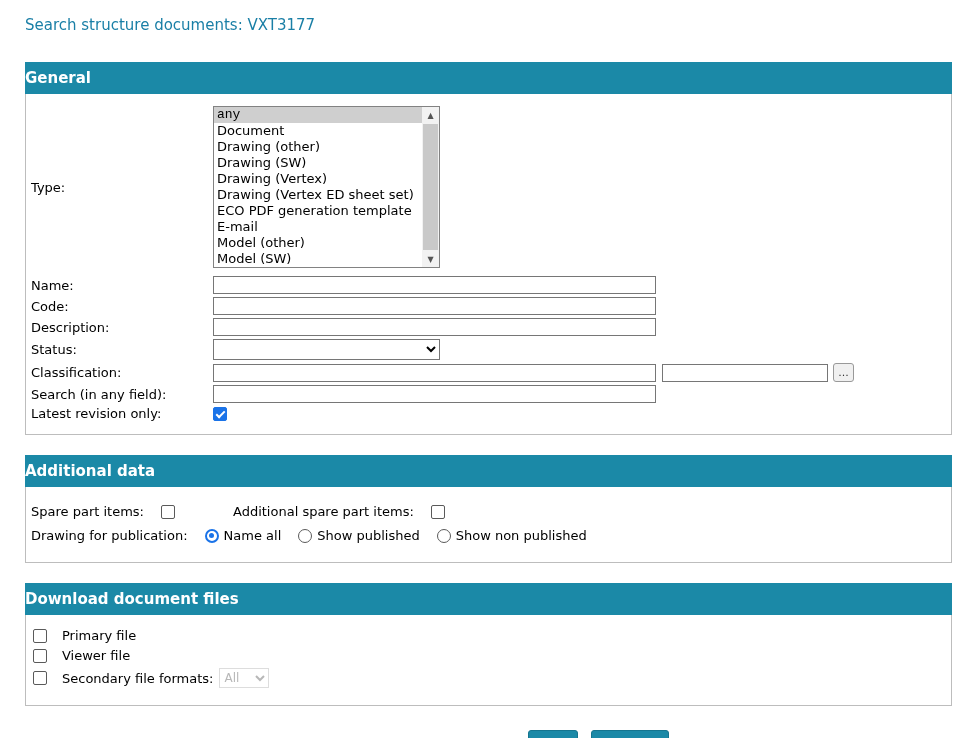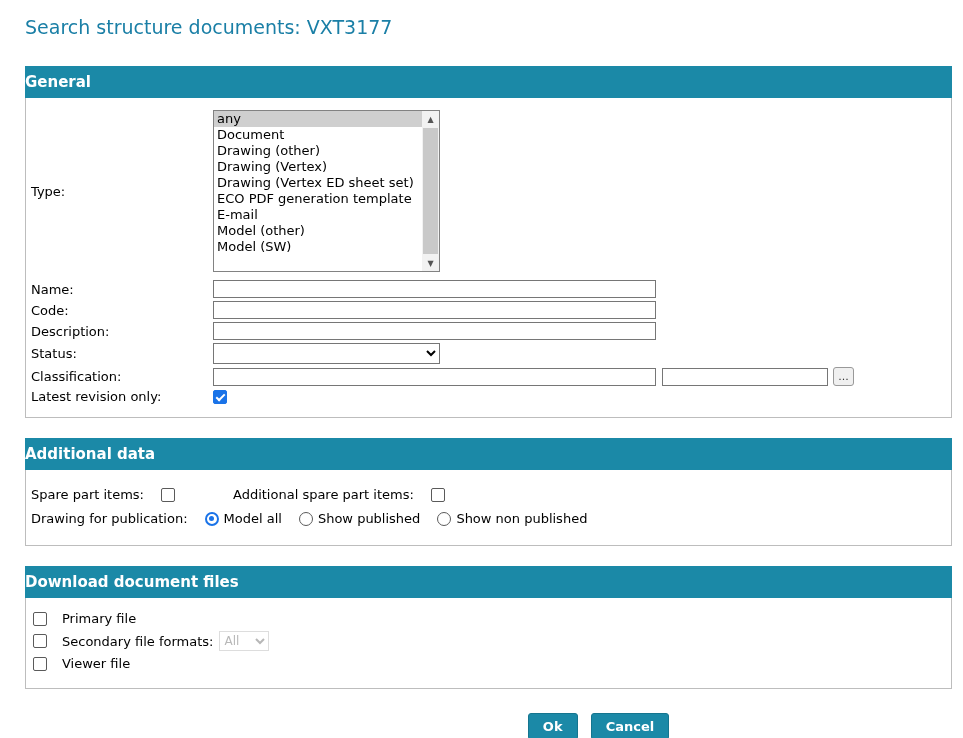--- a/index.html
+++ b/index.html
@@ -5,21 +5,21 @@
   * { box-sizing: border-box; }
   body {
     margin: 0;
     background: #ffffff;
     color: #000;
     font-family: "DejaVu Sans", "Liberation Sans", sans-serif;
   }
   .page { width: 927px; margin: 16px 0 0 25px; }
 
   .title {
-    font-size: 19px;
+    font-size: 15px;
     font-weight: normal;
     color: #1a7fa6;
     margin: 8px 0 28px 0;
   }
 
   .section { margin-bottom: 20px; }
   .section-header {
     background: #1b89a7;
     color: #fff;
     font-size: 15px;
@@ -82,21 +82,21 @@
   .listbox-options {
     position: absolute; left: 0; top: 0; right: 17px; bottom: 0;
     overflow: hidden;
   }
   .lb-option {
     font-size: 13px;
     line-height: 16px;
     padding: 0 1px 0 3px;
     white-space: nowrap;
   }
-  .lb-option.checked { background: #cfcfcf; }
+  .lb-option.checked { background: #cfcfcf; font-family: Liberation Mono, monospace; }
   .listbox-scrollbar {
     position: absolute; top: 0; right: 0;
     width: 17px; height: 100%;
     background: #f2f2f2;
     display: flex; flex-direction: column;
   }
   .sb-arrow {
     flex: none;
     height: 16px;
     font-size: 8px; color: #555;
@@ -197,20 +197,21 @@
     <div class="section-header">General</div>
     <div class="section-body general-body">
 
       <div class="form-row type-row">
         <div class="label">Type:</div>
         <div class="listbox">
           <div class="listbox-options">
             <div class="lb-option checked">any</div>
             <div class="lb-option">Document</div>
             <div class="lb-option">Drawing (other)</div>
+            <div class="lb-option">Drawing (SW)</div>
             <div class="lb-option">Drawing (Vertex)</div>
             <div class="lb-option">Drawing (Vertex ED sheet set)</div>
             <div class="lb-option">ECO PDF generation template</div>
             <div class="lb-option">E-mail</div>
             <div class="lb-option">Model (other)</div>
             <div class="lb-option">Model (SW)</div>
           </div>
           <div class="listbox-scrollbar">
             <div class="sb-arrow">▲</div>
             <div class="sb-thumb"></div>
@@ -241,20 +242,24 @@
         </select>
       </div>
 
       <div class="form-row">
         <div class="label">Classification:</div>
         <input class="text-input wide" type="text" value="" style="">
         <input class="text-input small" type="text" value="" style="">
         <button class="browse-button">...</button>
       </div>
 
+      <div class="form-row">
+        <div class="label">Search (in any field):</div>
+        <input class="text-input wide" type="text" value="" style="">
+      </div>
 
       <div class="form-row">
         <div class="label">Latest revision only:</div>
         <span class="checkbox checked"></span>
       </div>
 
     </div>
   </div>
 
   <div class="section">
@@ -266,21 +271,21 @@
         <span class="checkbox"></span>
         <span class="gap-large">Additional spare part items:</span>
         <span class="checkbox"></span>
       </div>
 
       <div class="add-row">
         <span>Drawing for publication:</span>
         <span class="radio-group">
           <span class="radio-item">
             <span class="radio checked"></span>
-            <span class="radio-label">Model all</span>
+            <span class="radio-label">Name all</span>
           </span>
           <span class="radio-item">
             <span class="radio"></span>
             <span class="radio-label">Show published</span>
           </span>
           <span class="radio-item">
             <span class="radio"></span>
             <span class="radio-label">Show non published</span>
           </span>
         </span>
@@ -293,31 +298,31 @@
     <div class="section-header">Download document files</div>
     <div class="section-body download-body">
 
       <div class="dl-row">
         <span class="checkbox"></span>
         <span class="dl-label">Primary file</span>
       </div>
 
       <div class="dl-row">
         <span class="checkbox"></span>
+        <span class="dl-label">Viewer file</span>
+      </div>
+
+      <div class="dl-row">
+        <span class="checkbox"></span>
         <span class="dl-label">Secondary file formats:</span>
         <select class="secondary-select" disabled="">
           <option>All</option>
         </select>
       </div>
 
-      <div class="dl-row">
-        <span class="checkbox"></span>
-        <span class="dl-label">Viewer file</span>
-      </div>
-
     </div>
   </div>
 
   <div class="actions">
     <button class="btn">Ok</button>
     <button class="btn">Cancel</button>
   </div>
 
 </div>
 

